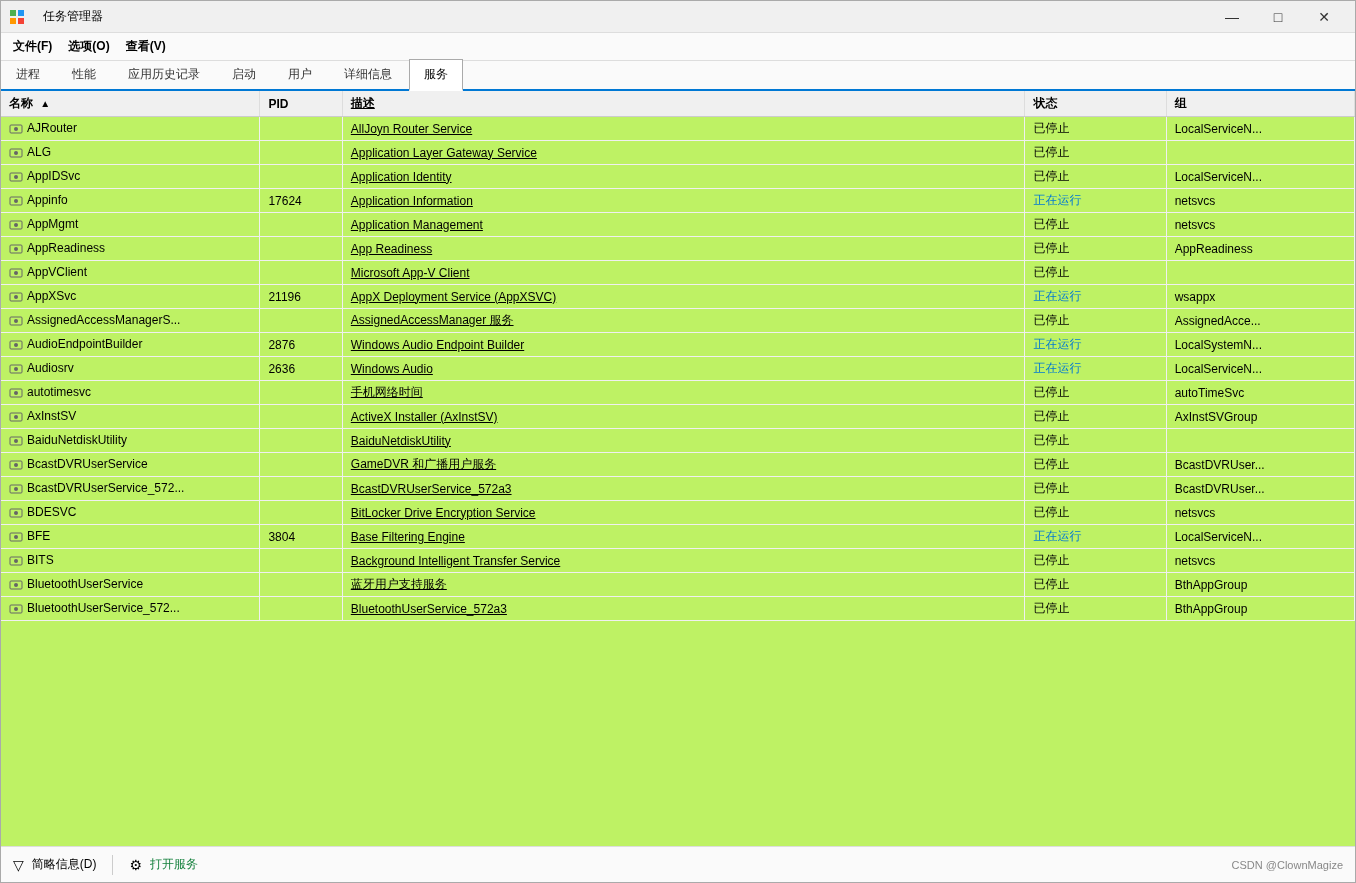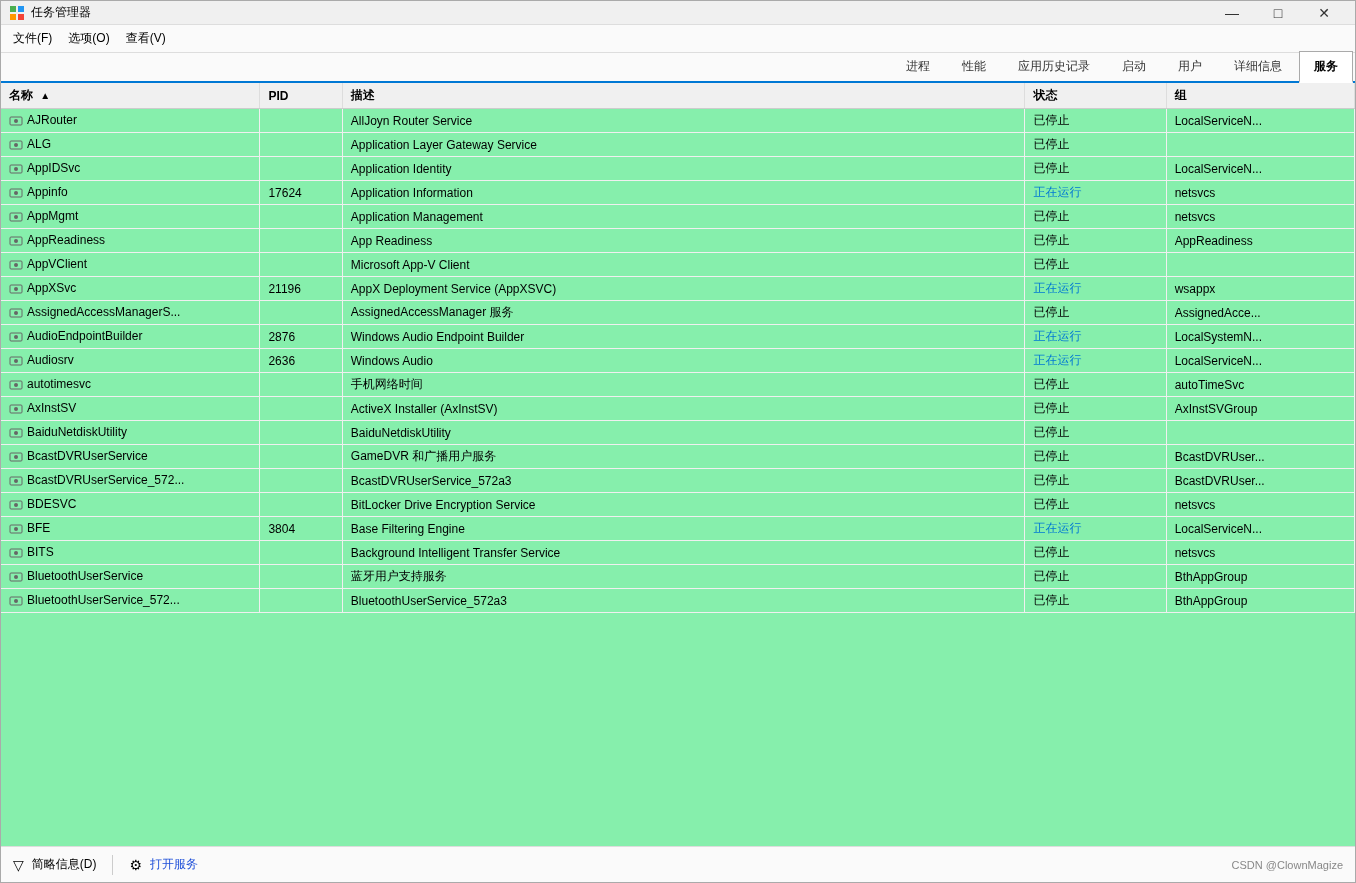--- a/index.html
+++ b/index.html
@@ -1,55 +1,55 @@
 <!DOCTYPE html>
 <html><head>
   <meta charset="utf-8">
   <style>
     * { margin: 0; padding: 0; box-sizing: border-box; }
     body { font-family: 'Microsoft YaHei', 'Segoe UI', sans-serif; font-size: 12px; background: #f0f0f0; width: 1356px; height: 883px; overflow: hidden; }
     
     .window { width: 1356px; height: 883px; background: #fafafa; display: flex; flex-direction: column; border: 1px solid #aaa; }
     
-    .title-bar { background: #f0f0f0; height: 24px; display: flex; align-items: center; padding: 0 8px; border-bottom: 1px solid #ddd; user-select: none; }
+    .title-bar { background: #f0f0f0; height: 32px; display: flex; align-items: center; padding: 0 8px; border-bottom: 1px solid #ddd; user-select: none; gap: 12px; }
     .title-icon { width: 16px; height: 16px; margin-right: 6px; display: flex; align-items: center; justify-content: center; }
     .title-text { flex: 1; font-size: 12px; color: #000; }
     .title-controls { display: flex; gap: 0; }
     .title-btn { width: 46px; height: 32px; display: flex; align-items: center; justify-content: center; cursor: pointer; font-size: 14px; color: #333; background: transparent; border: none; }
     
     .menu-bar { height: 28px; display: flex; align-items: center; padding: 0 4px; border-bottom: 1px solid #ddd; background: #fafafa; }
-    .menu-item { padding: 4px 8px; cursor: pointer; font-size: 12px; color: #000; }
-    
-    .tab-bar { height: 30px; display: flex; align-items: flex-end; padding: 0 0; border-bottom: 2px solid #0078d4; background: #fafafa; justify-content: flex-end; }
+    .menu-item { padding: 4px 8px; cursor: pointer; font-size: 12px; color: #000; font-weight: bold; }
+    
+    .tab-bar { height: 30px; display: flex; align-items: flex-end; padding: 0 0; border-bottom: 2px solid #0078d4; background: #fafafa; }
     .tab { padding: 6px 14px; cursor: pointer; font-size: 12px; color: #333; border: 1px solid transparent; border-bottom: none; margin-right: 2px; }
-    .tab.active { background: #fff; border-color: #aaa; border-bottom: 2px solid #fff; margin-bottom: -2px; color: #000; font-weight: 700; }
-    
-    .content { flex: 1; display: flex; flex-direction: column; overflow: hidden; background: #86efac; }
+    .tab.active { background: #fff; border-color: #aaa; border-bottom: 2px solid #fff; margin-bottom: -2px; color: #000; font-weight: 400; }
+    
+    .content { flex: 1; display: flex; flex-direction: column; overflow: hidden; background: #bef264; }
     
     .table-container { flex: 1; overflow-y: auto; overflow-x: hidden; }
     
     .table { width: 100%; border-collapse: collapse; }
     .table thead th { position: sticky; top: 0; background: #f0f0f0; border-bottom: 1px solid #ccc; padding: 4px 8px; text-align: left; font-weight: 600; font-size: 12px; cursor: pointer; white-space: nowrap; border-right: 1px solid #ddd; }
     .table tbody tr { border-bottom: 1px solid #f0f0f0; }
     .table tbody td { padding: 3px 8px; font-size: 12px; white-space: nowrap; overflow: hidden; text-overflow: ellipsis; border-right: 1px solid #f0f0f0; }
     
     .col-name { width: 220px; }
     .col-pid { width: 70px; }
-    .col-desc { width: 580px; }
+    .col-desc { width: 580px; text-decoration: underline; }
     .col-status { width: 120px; }
     .col-group { width: 160px; }
     
     .status-running { color: #0078d4; }
     .status-stopped { color: #000; }
     
     .footer { height: 36px; display: flex; align-items: center; padding: 0 12px; border-top: 1px solid #ddd; background: #fafafa; gap: 16px; }
     .footer-left { display: flex; align-items: center; gap: 8px; cursor: pointer; }
     .footer-sep { width: 1px; height: 20px; background: #ccc; }
     .footer-right { margin-left: auto; font-size: 11px; color: #888; }
-    .footer-link { color: #1d4ed8; cursor: pointer; font-size: 12px; text-align: center; }
+    .footer-link { color: #15803d; cursor: pointer; font-size: 12px; text-align: center; }
     
     
     .table-container::-webkit-scrollbar { width: 17px; }
     .table-container::-webkit-scrollbar-track { background: #f0f0f0; }
     .table-container::-webkit-scrollbar-thumb { background: #c0c0c0; border: 3px solid #f0f0f0; }
   </style>
 </head>
 <body>
 
 <div class="window">

